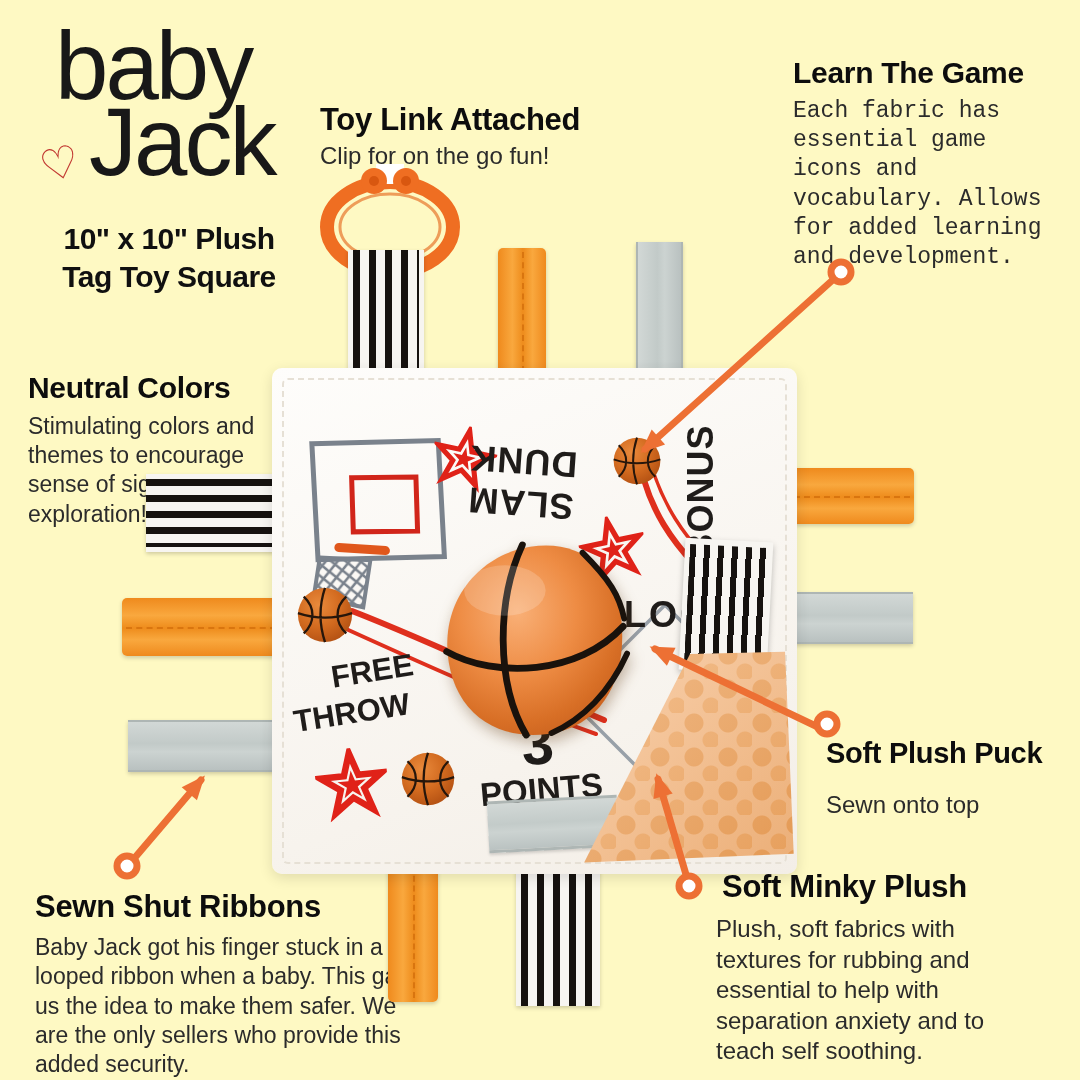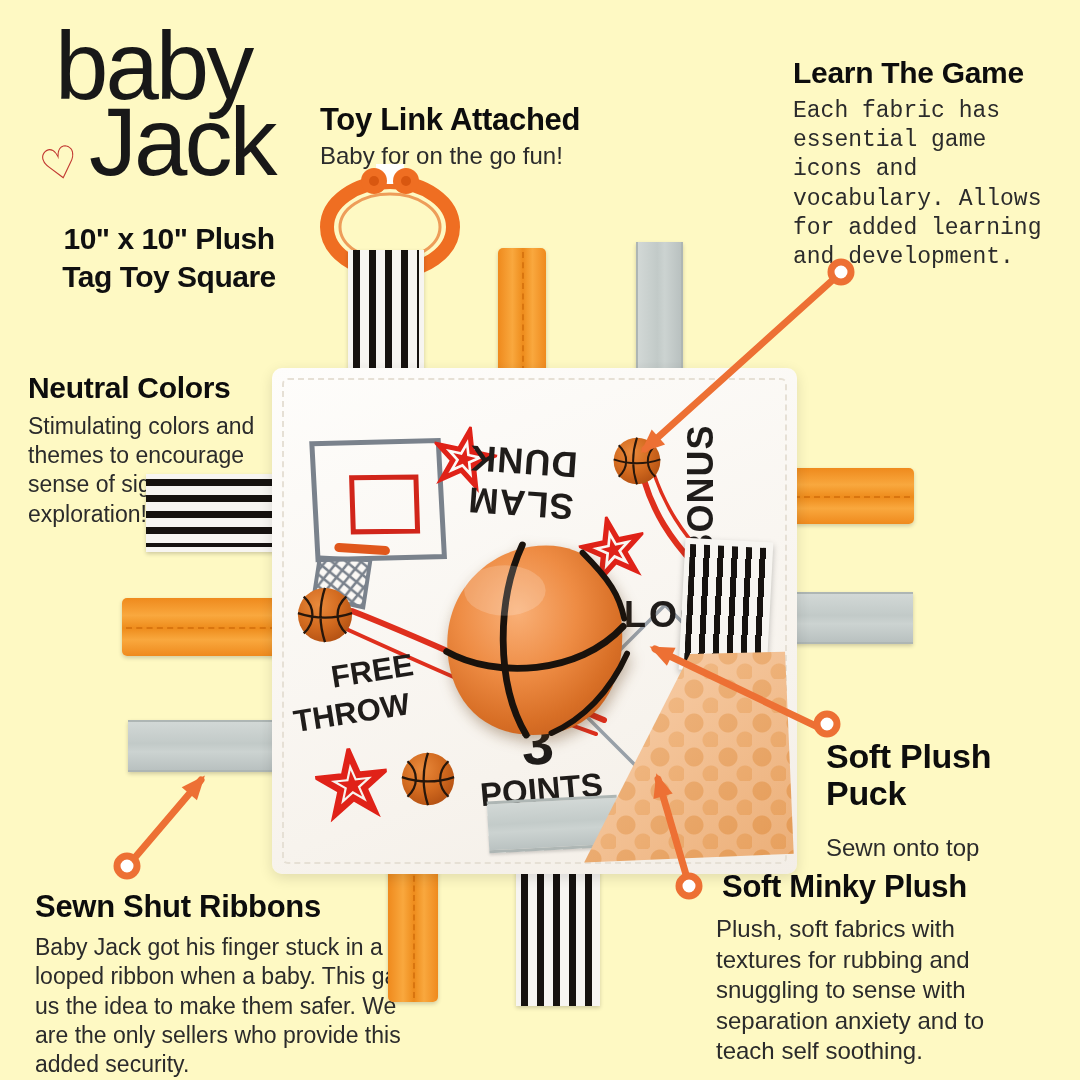--- a/index.html
+++ b/index.html
@@ -91,41 +91,41 @@
     <span class="l2">Jack</span>
   </div>
   <div class="abs heart" style="left:40px;top:138px;">♡</div>
   <div class="abs tagline" style="left:38px;top:220px;width:262px;">
     <div>10" x 10"  Plush</div>
     <div>Tag Toy Square</div>
   </div>
 
   <div class="abs" style="left:320px;top:103px;width:290px;text-align:left;">
     <div class="co-title" style="font-size:31px;">Toy Link Attached</div>
-    <div class="co-body" style="margin-top:4px;font-size:24px;">Baby for on the go fun!</div>
+    <div class="co-body" style="margin-top:4px;font-size:24px;">Clip for on the go fun!</div>
   </div>
 
   <div class="abs" style="left:793px;top:56px;width:276px;">
     <div class="co-title">Learn The Game</div>
     <div class="co-body" style="width:272px;font-family:Liberation Mono, monospace;">Each fabric has essential game icons and vocabulary. Allows for added learning and development.</div>
   </div>
 
   <div class="abs" style="left:28px;top:342px;width:268px;margin-top:29px;">
     <div class="co-title">Neutral Colors</div>
     <div class="co-body" style="width:258px;">Stimulating colors and themes to encourage sense of sight and exploration!</div>
   </div>
 
   <div class="abs" style="left:826px;top:738px;width:245px;">
-    <div class="co-title" style="font-size:34px;">Soft Plush Puck</div>
+    <div class="co-title" style="font-size:29px;">Soft Plush Puck</div>
     <div class="co-body" style="font-size:24px;margin-top:20px;">Sewn onto top</div>
   </div>
 
   <div class="abs" style="left:722px;top:870px;width:350px;">
     <div class="co-title" style="font-size:31px;">Soft Minky Plush</div>
-    <div class="co-body" style="width:302px;font-size:24px;margin-top:10px;margin-left:-6px;">Plush, soft fabrics with textures for rubbing and snuggling to sense with separation anxiety and to teach self soothing.</div>
+    <div class="co-body" style="width:302px;font-size:24px;margin-top:10px;margin-left:-6px;">Plush, soft fabrics with textures for rubbing and essential to help with separation anxiety and to teach self soothing.</div>
   </div>
 
   <div class="abs" style="left:35px;top:890px;width:405px;">
     <div class="co-title" style="font-size:31px;">Sewn Shut Ribbons</div>
     <div class="co-body" style="width:400px;font-size:23px;margin-top:9px;">Baby Jack got  his finger stuck in a looped ribbon when a baby. This gave us the idea to make them safer.  We are the only sellers who provide this added security.</div>
   </div>
 
   <div class="abs" style="left:0;top:0;width:1080px;height:1080px;">
 
     <svg class="abs" style="left:316px;top:164px;z-index:1;" width="148" height="114" viewBox="0 0 148 114">

